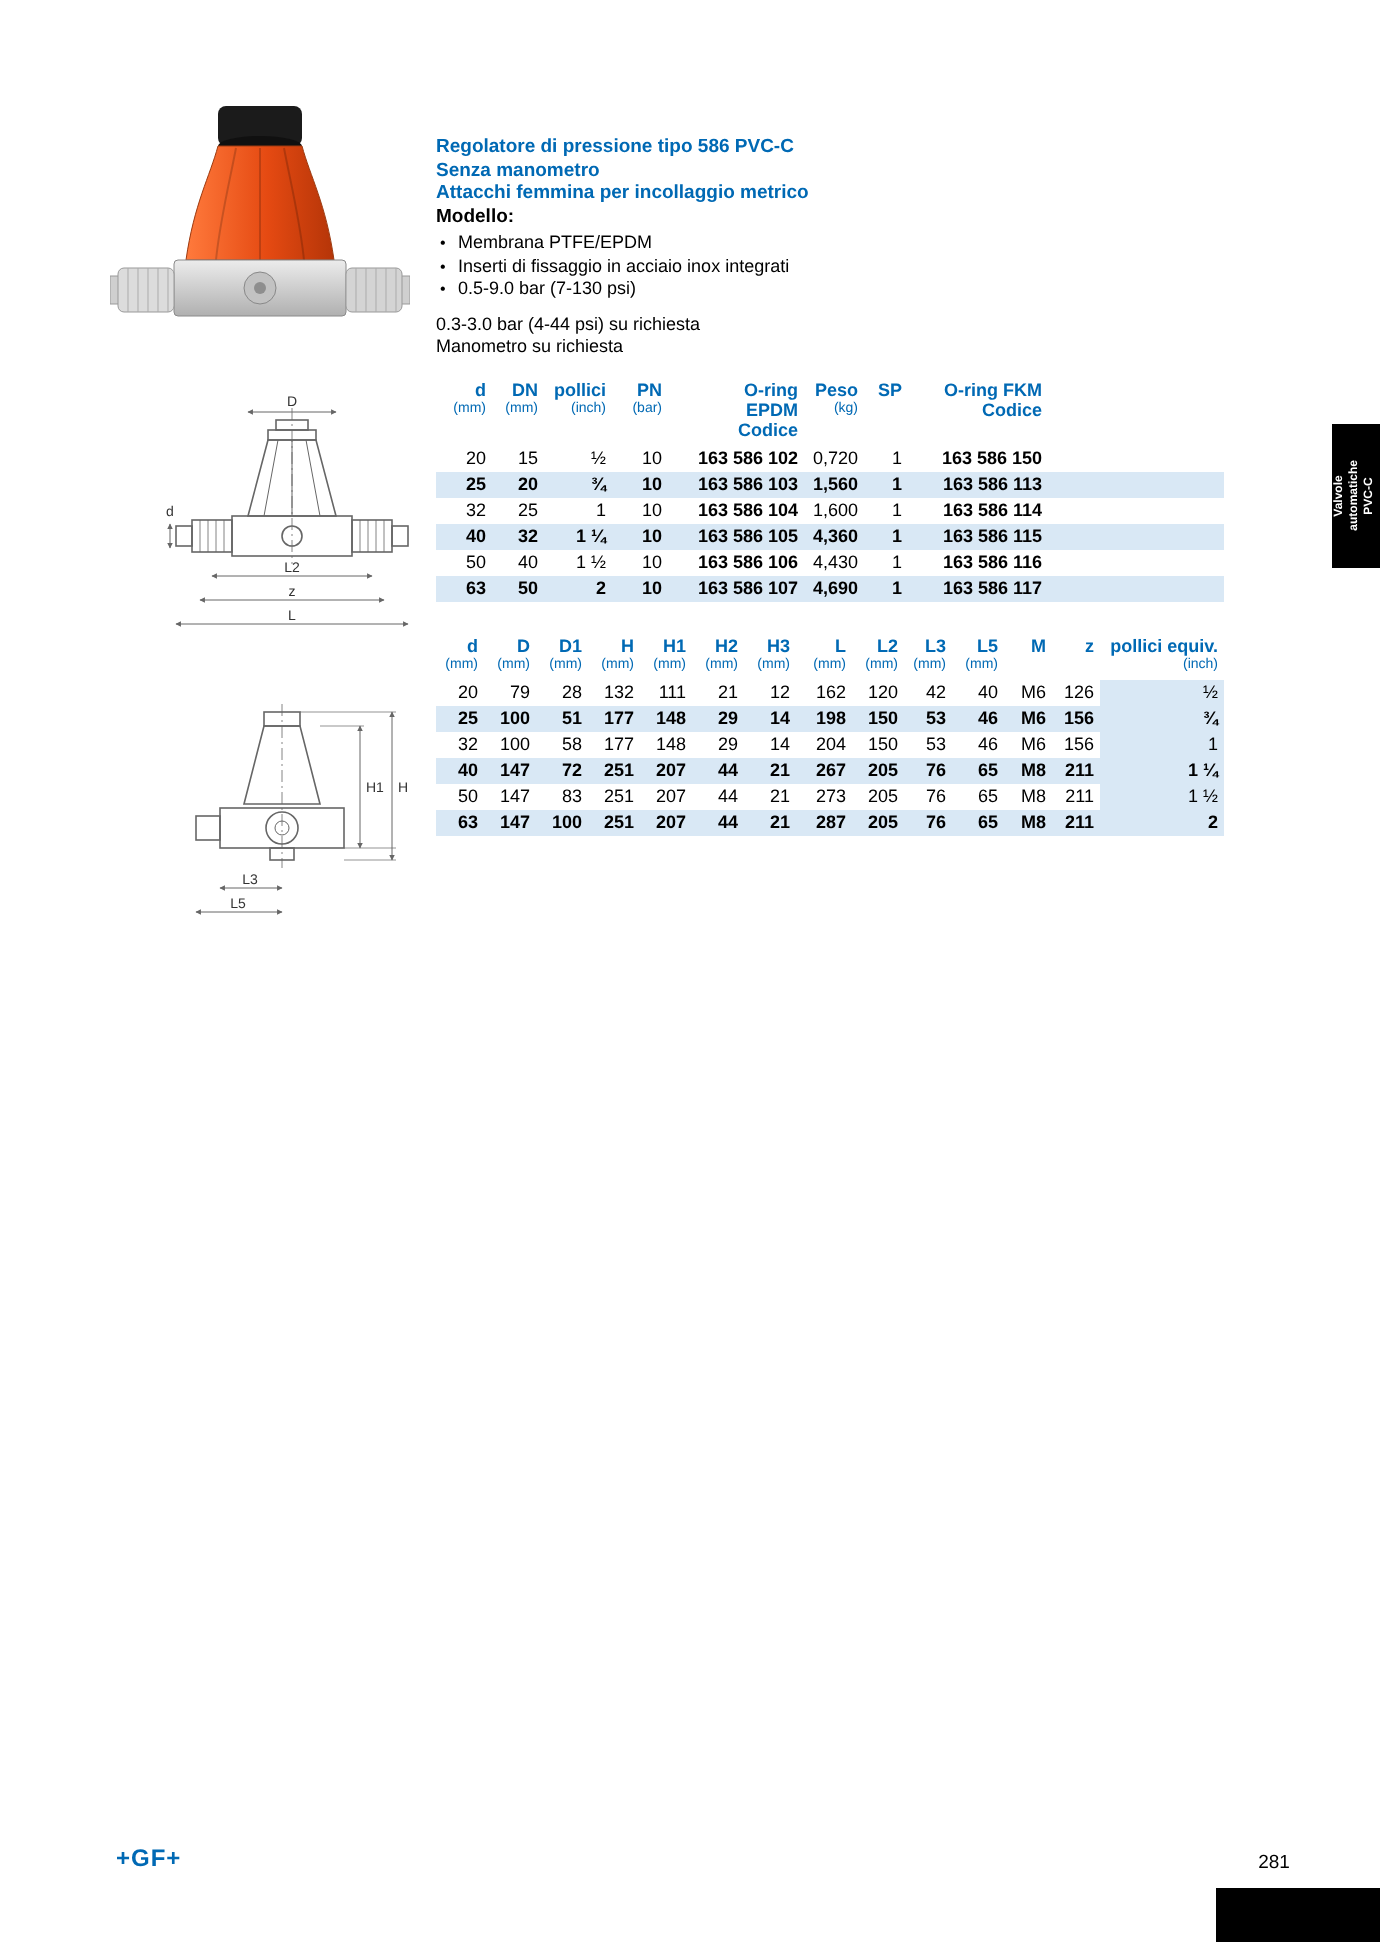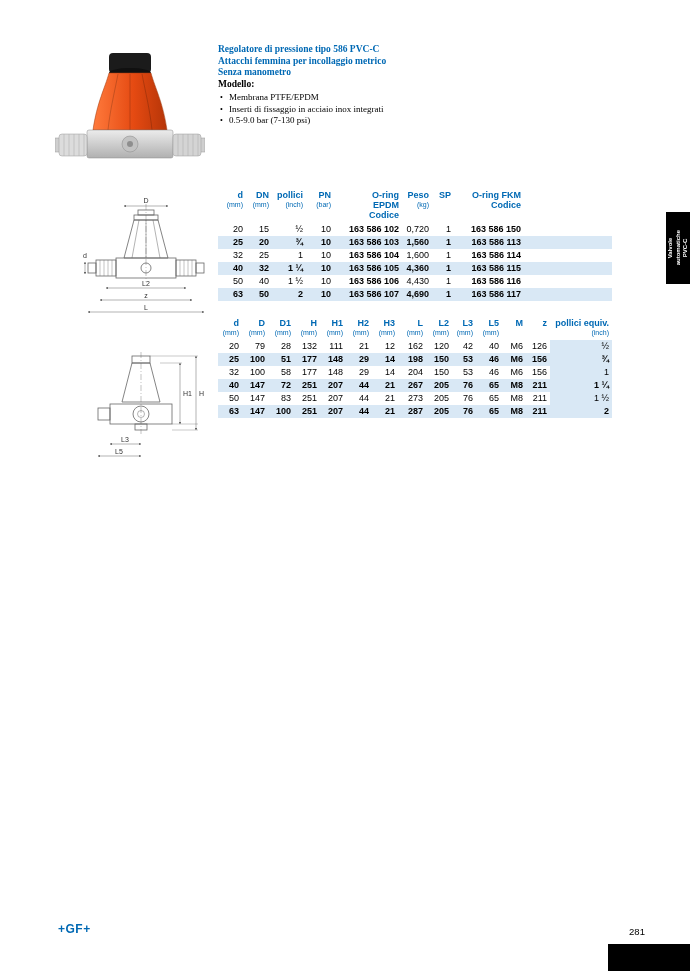--- a/index.html
+++ b/index.html
@@ -6,21 +6,21 @@
   html, body { background:#ffffff; }
   .page {
     position:relative; width:690px; height:971px; background:#fff;
     font-family:"Liberation Sans","DejaVu Sans",sans-serif; color:#000; overflow:hidden;
   }
 
   
   .product-photo { position:absolute; left:55px; top:50px; width:150px; height:135px; }
 
   
-  .title-block { position:absolute; left:218px; top:44px; width:400px;font-family:Liberation Serif, serif; }
+  .title-block { position:absolute; left:218px; top:68px; width:400px; }
   .title-line { color:#0069b4; font-weight:bold; font-size:9.5px; line-height:11.5px; }
   .model-label { font-weight:bold; font-size:9.5px; line-height:11.5px; }
   .bullets { margin-top:2px; }
   .bullet-row { display:flex; font-size:9px; line-height:11.5px; }
   .bullet-dot { width:11px; padding-left:2px; font-size:8px; }
   .notes { margin-top:6px; }
   .note-line { font-size:9px; line-height:11.5px; }
 
   
   .data-table { position:absolute; border-collapse:collapse; table-layout:fixed; }
@@ -92,40 +92,44 @@
       <rect x="144" y="88" width="6" height="14" fill="#cfcfcf"></rect>
       <rect x="4" y="84" width="28" height="22" rx="3" fill="#dcdcdc"></rect>
       <rect x="118" y="84" width="28" height="22" rx="3" fill="#d4d4d4"></rect>
       <path d="M9,84 V106 M14,84 V106 M19,84 V106 M24,84 V106 M29,84 V106" stroke="#ababab"></path>
       <path d="M123,84 V106 M128,84 V106 M133,84 V106 M138,84 V106 M143,84 V106" stroke="#ababab"></path>
     </g>
   </svg>
 
   <div class="title-block">
     <div class="title-line">Regolatore di pressione tipo 586 PVC-C</div>
+    <div class="title-line">Senza manometro</div>
     <div class="title-line">Attacchi femmina per incollaggio metrico</div>
-    <div class="title-line">Senza manometro</div>
 
     <div class="model-label">Modello:</div>
 
     <div class="bullets">
       <div class="bullet-row">
         <span class="bullet-dot">•</span>
         <span>Membrana PTFE/EPDM</span>
       </div>
       <div class="bullet-row">
         <span class="bullet-dot">•</span>
         <span>Inserti di fissaggio in acciaio inox integrati</span>
       </div>
       <div class="bullet-row">
         <span class="bullet-dot">•</span>
         <span>0.5-9.0 bar (7-130 psi)</span>
       </div>
     </div>
 
+    <div class="notes">
+      <div class="note-line">0.3-3.0 bar (4-44 psi) su richiesta</div>
+      <div class="note-line">Manometro su richiesta</div>
+    </div>
   </div>
 
   <table class="data-table t1" id="order-table">
       <colgroup>
         <col style="width: 28px;">
         <col style="width: 26px;">
         <col style="width: 34px;">
         <col style="width: 28px;">
         <col style="width: 68px;">
         <col style="width: 30px;">

